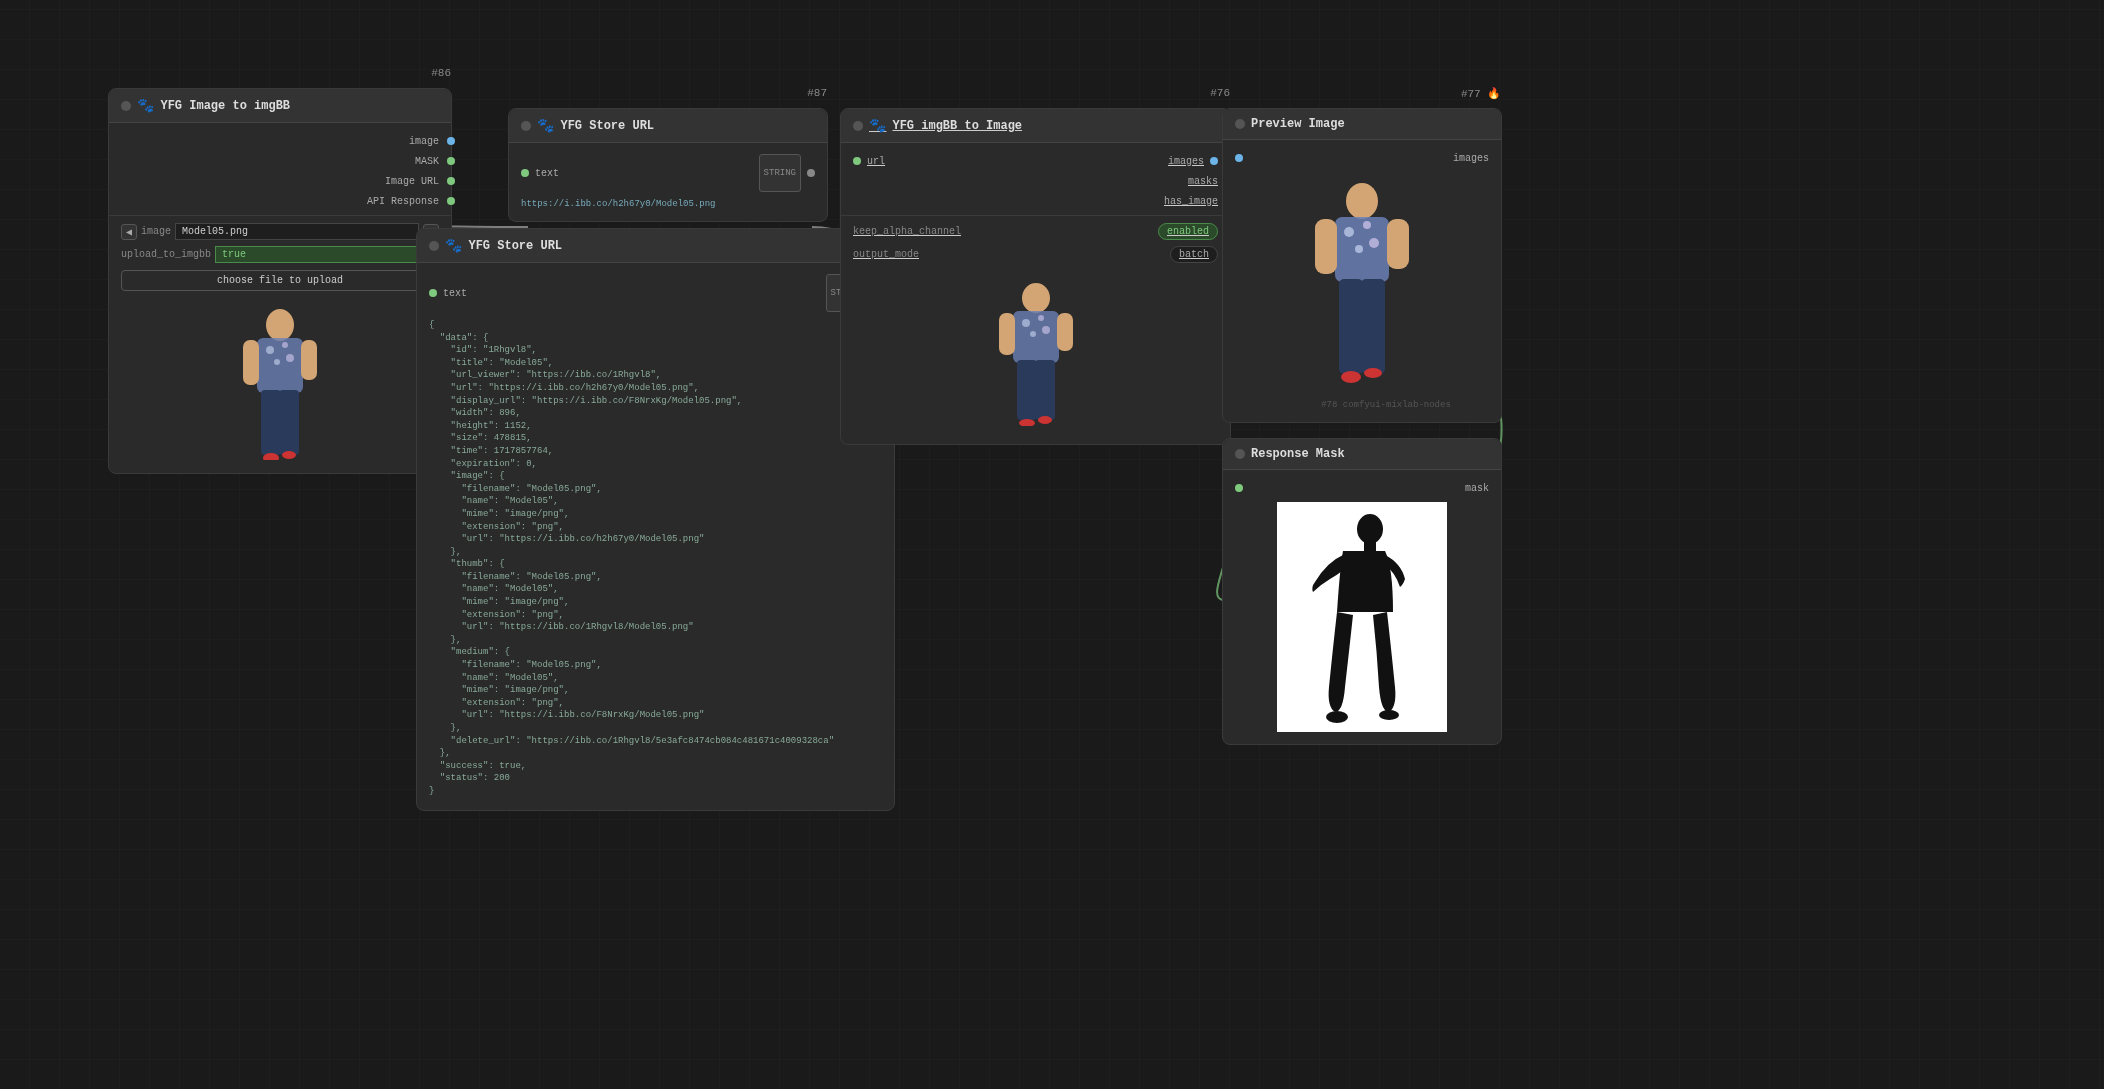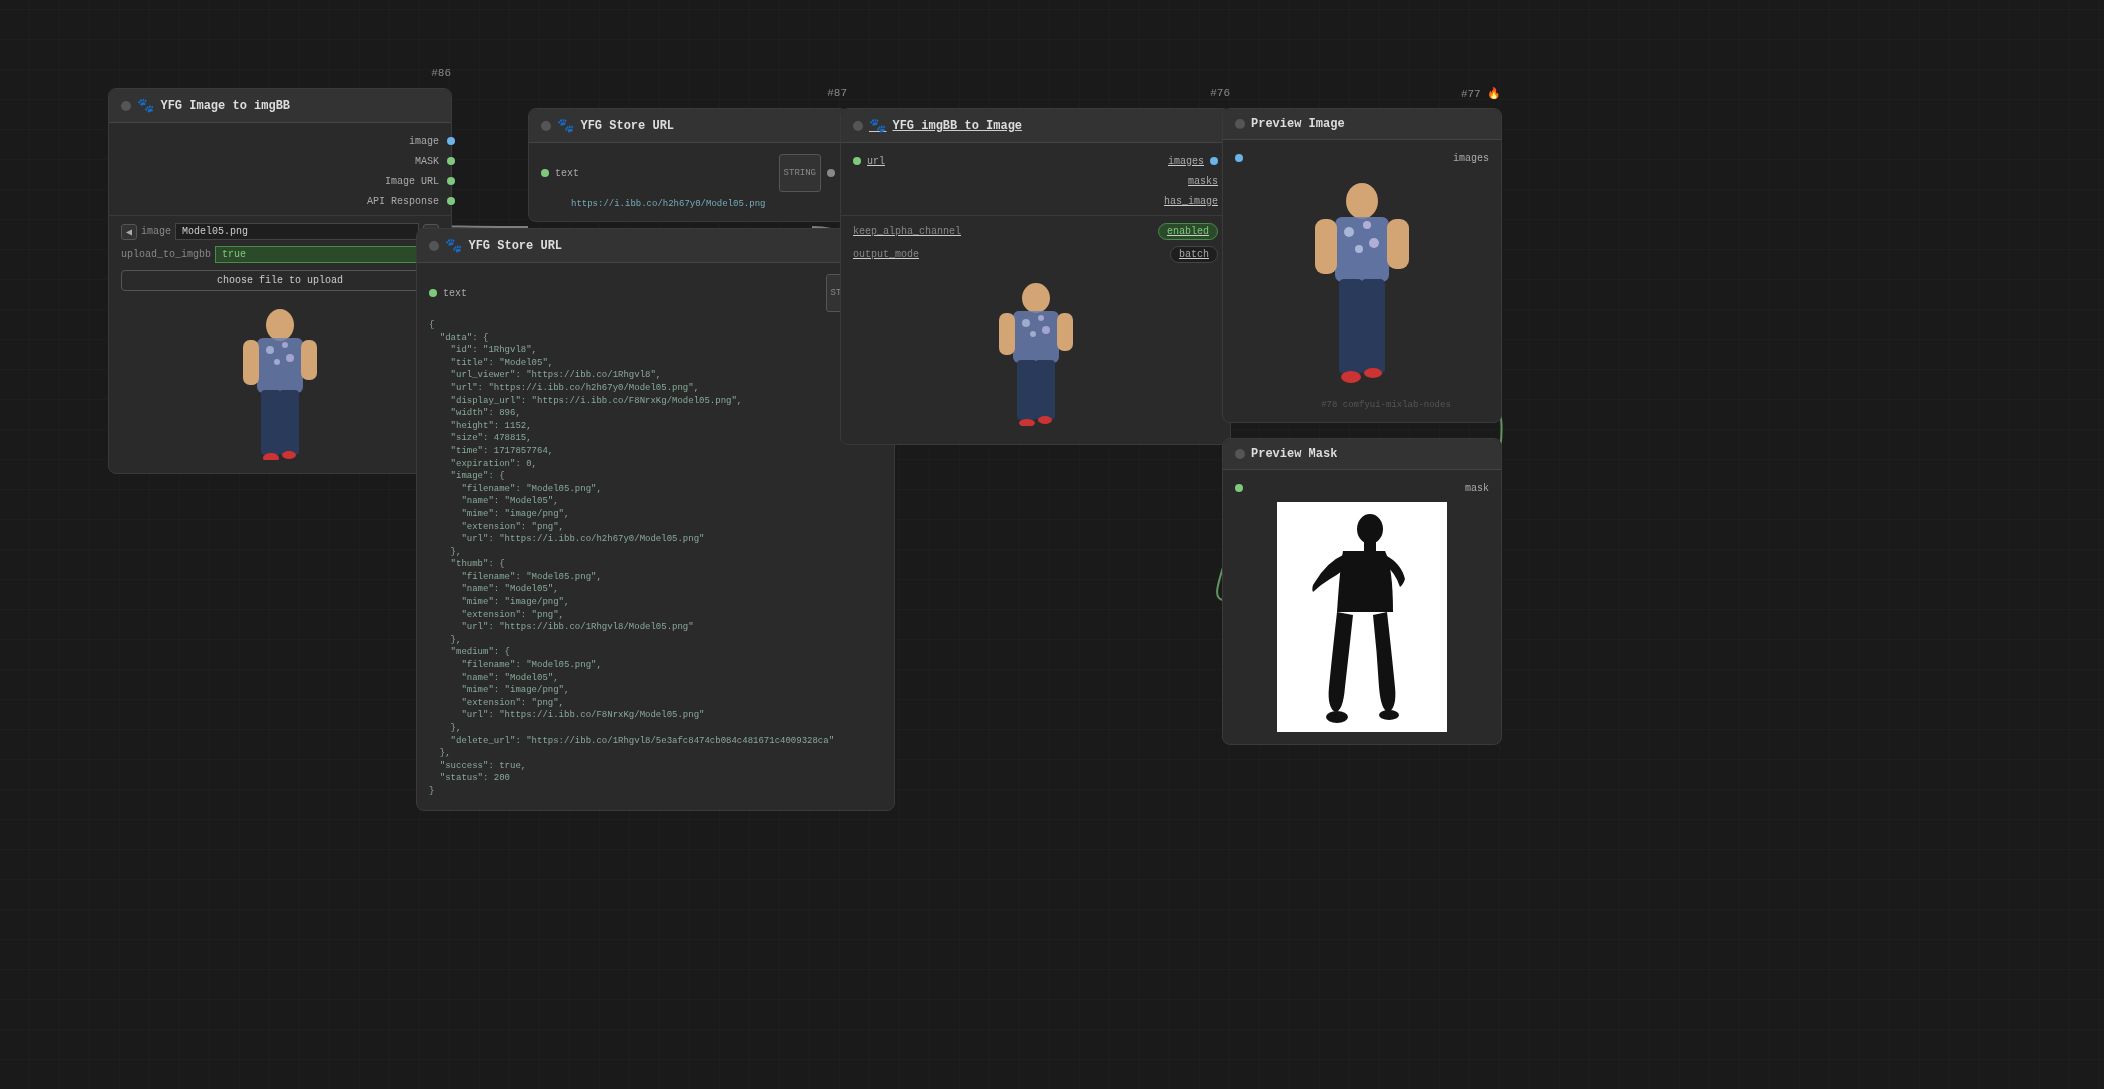--- a/index.html
+++ b/index.html
@@ -179,21 +179,20 @@
       font-family: 'Courier New', monospace;
       line-height: 1.4;
       white-space: pre;
     }
 
     .url-text {
       font-size: 9px;
       color: #7ab;
       padding: 4px 12px;
       font-family: 'Courier New', monospace;
-      margin-left: 30px;
     }
 
     .string-badge {
       font-size: 9px;
       color: #888;
       background: #333;
       border: 1px solid #555;
       border-radius: 3px;
       padding: 13px 4px;
     }
@@ -361,21 +360,21 @@
         <rect x="28" y="40" width="16" height="45" rx="7" fill="#d4a574"></rect>
         <rect x="86" y="40" width="16" height="40" rx="7" fill="#d4a574"></rect>
 
         <ellipse cx="56" cy="158" rx="8" ry="5" fill="#cc3333"></ellipse>
         <ellipse cx="74" cy="155" rx="7" ry="4" fill="#cc3333"></ellipse>
       </svg>
     </div>
   </div>
 </div>
 
-<div class="node" style="left:528px; top:108px; width:320px;">
+<div class="node" style="left:508px; top:108px; width:320px;">
   <div class="node-id">#87</div>
   <div class="node-header">
     <div class="node-status-dot"></div>
     <span class="node-emoji">🐾</span>
     <span class="node-title">YFG Store URL</span>
   </div>
   <div class="node-body">
     <div class="port-row input-row">
       <div class="port-dot input green" style="position:relative; left:0; margin-right:6px;"></div>
       <span class="port-label">text</span>
@@ -535,21 +534,21 @@
         <ellipse cx="86" cy="196" rx="9" ry="5" fill="#cc3333"></ellipse>
       </svg>
     </div>
     <div class="node-watermark">#78 comfyui-mixlab-nodes</div>
   </div>
 </div>
 
 <div class="node" style="left:1222px; top:438px; width:185px;">
   <div class="node-header">
     <div class="node-status-dot"></div>
-    <span class="node-title">Preview Mask</span>
+    <span class="node-title">Response Mask</span>
   </div>
   <div class="node-body">
 
     <div class="port-row input-row">
       <div class="port-dot input green" style="position:relative; left:0; margin-right:6px;"></div>
       <span class="port-label">mask</span>
     </div>
 
     <div class="mask-preview-area">
       <svg width="155" height="220" viewBox="0 0 155 220">

